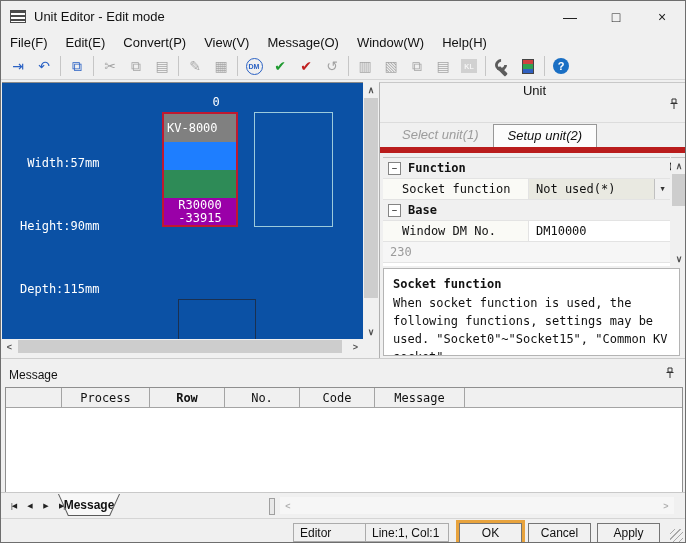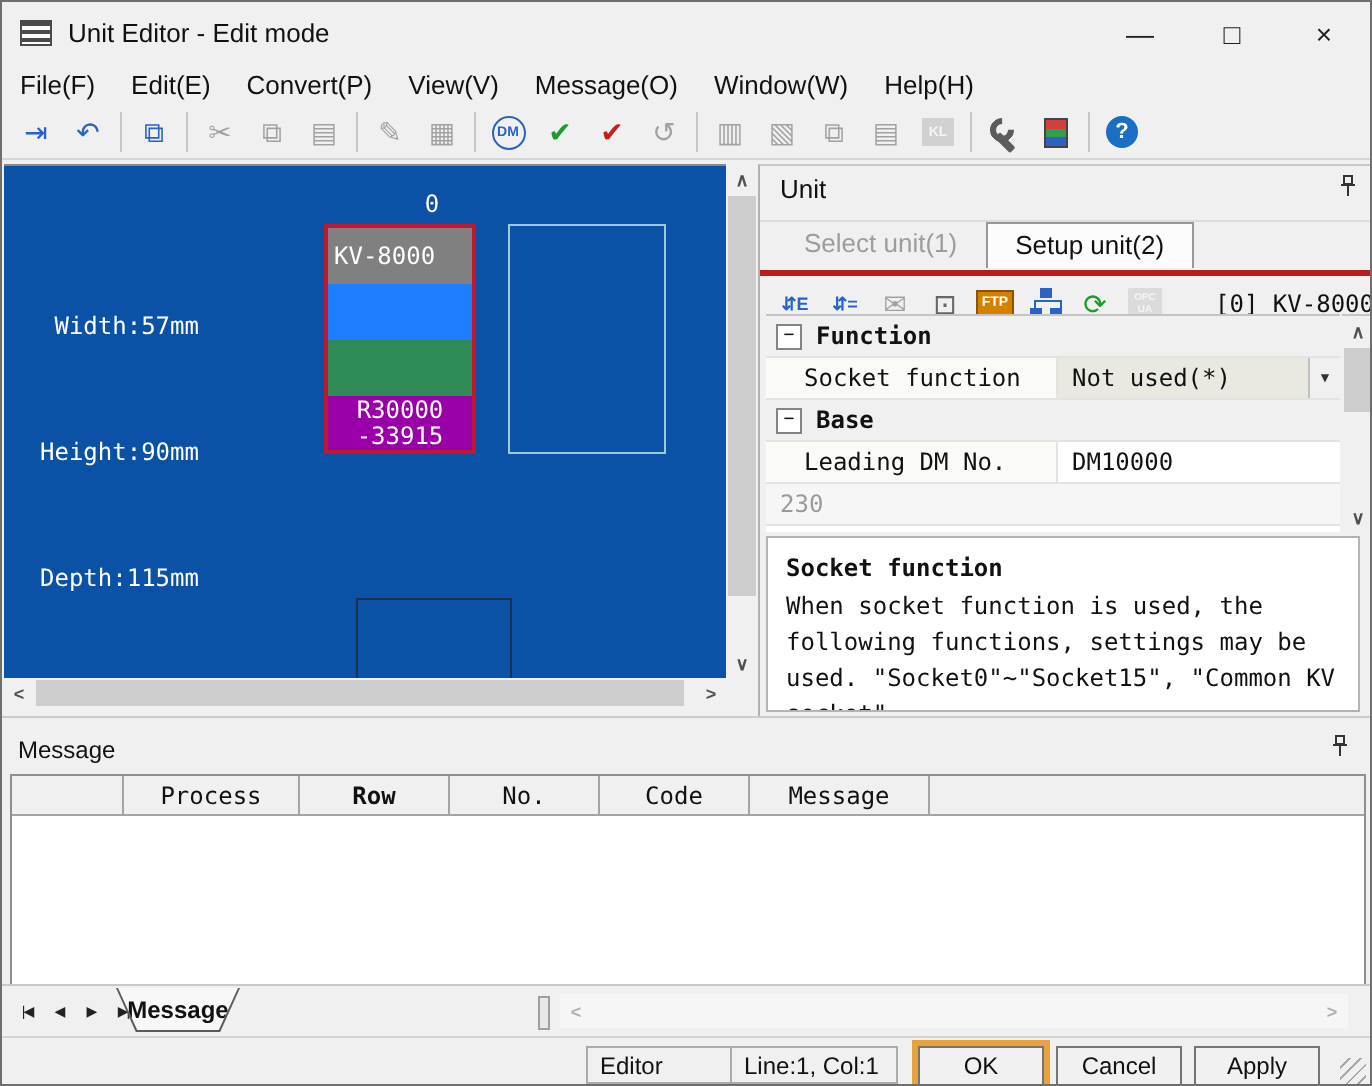--- a/index.html
+++ b/index.html
@@ -67,23 +67,23 @@
   #vscroll{position:absolute;left:362px;top:81px;width:16px;height:257px;background:#f0f0f0;}
   #vscroll .sb-arrow{width:16px;height:15px;}
   #vs-down{position:absolute;bottom:0;}
   #vs-thumb{position:absolute;left:1px;top:16px;width:14px;height:200px;background:#cdcdcd;}
   #hscroll{position:absolute;left:1px;top:338px;width:361px;height:15px;background:#f0f0f0;display:flex;}
   #hscroll .sb-arrow{width:15px;height:15px;}
   #hs-thumb{position:absolute;left:16px;top:1px;width:324px;height:13px;background:#cdcdcd;}
 
   
   #rpanel{position:absolute;left:378px;top:81px;width:308px;height:276px;background:#f0f0f0;border-left:1px solid #b0b0b0;box-sizing:border-box;border-top:1px solid #c8c8c8;}
-  #rp-head{height:23px;display:flex;align-items:center;padding:0 8px 4px 10px;font-size:13px;border-bottom:1px solid #dcdcdc;}
+  #rp-head{height:23px;display:flex;align-items:center;padding:0 8px 16px 10px;font-size:13px;border-bottom:1px solid #dcdcdc;flex-direction:column;}
   .pin{margin-left:auto;}
-  #rp-tabs{height:24px;display:flex;align-items:flex-start;border-bottom:3px solid #b91c1c;padding-left:8px;}
+  #rp-tabs{height:24px;display:flex;align-items:center;border-bottom:6px solid #b91c1c;padding-left:8px;font-style:italic;}
   .rtab{padding:3px 14px 4px;font-size:13px;}
   #tab-select{color:#9c9c9c;}
   #tab-setup{background:#fcfcfc;border:1px solid #989898;border-bottom:none;margin-bottom:-1px;}
   #rp-tools{height:27px;display:flex;align-items:center;padding-left:5px;}
   #rp-tools .icon-btn{width:23px;}
   #sel-unit{margin-left:auto;margin-right:0;font-size:12px;}
 
   #pgrid{position:absolute;left:3px;top:74px;width:287px;height:108px;background:#fff;border-top:1px solid #c4c4c4;overflow:hidden;}
   .prow{height:21px;display:flex;align-items:center;font-size:12px;border-bottom:1px solid #e3e3e3;box-sizing:border-box;}
   .pgroup{background:#f0f0f0;font-weight:bold;gap:7px;padding-left:5px;}
@@ -285,21 +285,21 @@
         <span class="pvalue">
           <span>Not used(*)</span>
           <span class="ddbtn">▼</span>
         </span>
       </div>
       <div class="prow pgroup">
         <span class="cbox">−</span>
         <span>Base</span>
       </div>
       <div class="prow">
-        <span class="plabel">Leading DM No.</span>
+        <span class="plabel">Window DM No.</span>
         <span class="pvalue">DM10000</span>
       </div>
       <div class="prow" id="row-dms">
         <span class="pvalue">230</span>
       </div>
     </div>
     <div id="pg-scroll">
       <div class="sb-arrow">∧</div>
       <div id="pg-thumb"></div>
       <div class="sb-arrow" id="pg-down">∨</div>

